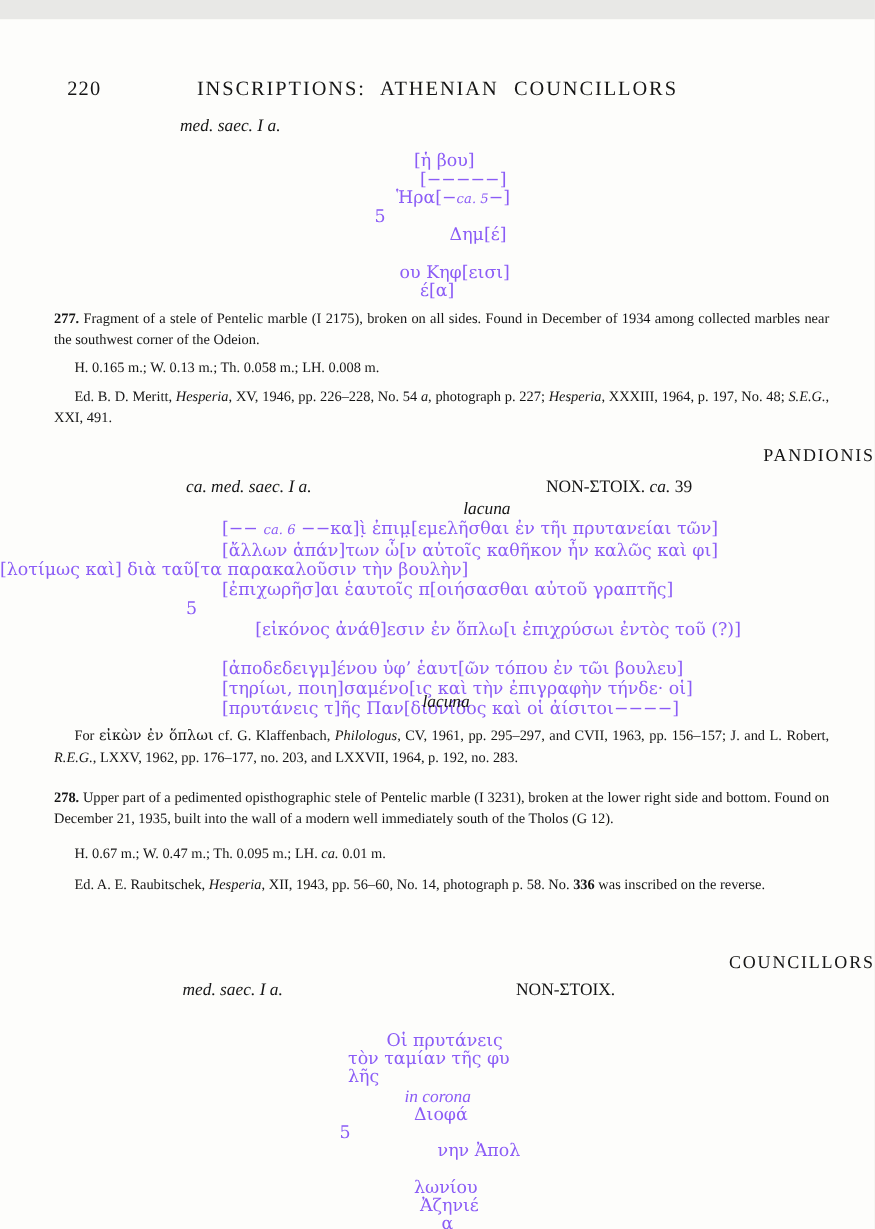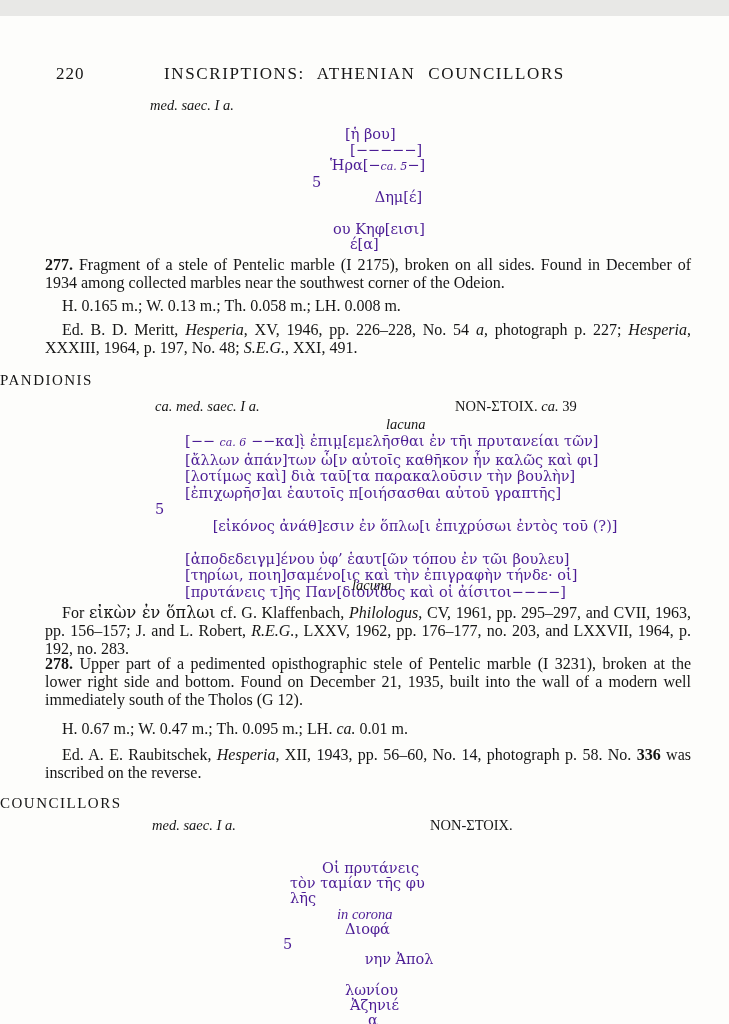--- a/index.html
+++ b/index.html
@@ -20,31 +20,31 @@
   .ptitle { width:729px; text-align:center; font-size:17px; letter-spacing:1.6px; word-spacing:7px; }
 
   
   .dateline { font-style:italic; font-size:14.5px; }
   .stoich { font-size:14.5px; }
 
   
   .gblock { left:0; width:729px; }
   .gkline {
     position:relative; font-family:"DejaVu Serif",serif;
-    font-size:14.5px; white-space:pre; color:#4c1d95;
+    font-size:14.5px; white-space:pre; color:#8b5cf6;
   }
   .lnum { position:absolute; top:0; font-size:14.5px; }
   .lacuna { font-style:italic; font-size:14.5px; }
 
   
   .pblock { left:45px; width:646px; }
-  .para { margin:0; font-size:16px; line-height:18px; text-align:justify; }
+  .para { margin:0; font-size:12px; line-height:18px; text-align:justify; }
   .pind { text-indent:17px; }
 
-  .sechead { width:729px; text-align:left; font-size:15px; letter-spacing:1.5px; }
+  .sechead { width:729px; text-align:right; font-size:15px; letter-spacing:1.5px; }
 </style>
 </head>
 <body>
 
 <div class="page">
 
   <div class="abs hdr">
     <span class="pgnum">220</span>
     <div class="ptitle">INSCRIPTIONS: ATHENIAN COUNCILLORS</div>
   </div>
@@ -70,21 +70,21 @@
 
   <div class="abs sechead" style="top:356px;">PANDIONIS</div>
   <div class="abs dateline" style="top:382px; left:155px;">ca. med. saec. I a.</div>
   <div class="abs stoich" style="top:382px; left:455px;"><span>ΝΟΝ-ΣΤΟΙΧ. </span><span class="it">ca.</span><span> 39</span></div>
 
   <div class="abs lacuna" style="top:400px; left:386px;">lacuna</div>
 
   <div class="abs gblock" style="top:417px; line-height:16.5px;">
     <div class="gkline" style="padding-left:185px"><span class="gk">[−− </span><span class="it sm">ca. 6</span><span class="gk"> −−κα]ὶ̣ ἐπιμ̣[εμελῆσθαι ἐν τῆι πρυτανείαι τῶν]</span></div>
     <div class="gkline" style="padding-left:185px">[ἄλλων ἁπάν]των ὧ[ν αὐτοῖς καθῆκον ἦν καλῶς καὶ φι]</div>
-    <div class="gkline" style="padding-left:185px">[λοτίμως καὶ] διὰ ταῦ[τα παρακαλοῦσιν τὴν βουλὴν]</div>
+    <div class="gkline" style="">[λοτίμως καὶ] διὰ ταῦ[τα παρακαλοῦσιν τὴν βουλὴν]</div>
     <div class="gkline" style="padding-left:185px">[ἐπιχωρῆσ]αι ἑαυτοῖς π[οιήσασθαι αὐτοῦ γραπτῆς]</div>
     <div class="gkline" style="padding-left:185px">
       <span class="lnum" style="left:155px">5</span><span>[εἰκόνος ἀνάθ]εσιν ἐν ὅπλω[ι ἐπιχρύσωι ἐντὸς τοῦ (?)]</span>
     </div>
     <div class="gkline" style="padding-left:185px">[ἀποδεδειγμ]ένου ὑφ’ ἑαυτ[ῶν τόπου ἐν τῶι βουλευ]</div>
     <div class="gkline" style="padding-left:185px">[τηρίωι, ποιη]σαμένο[ις καὶ τὴν ἐπιγραφὴν τήνδε· οἱ]</div>
     <div class="gkline" style="padding-left:185px">[πρυτάνεις τ]ῆς Παν[διονίδος καὶ οἱ ἀίσιτοι−−−−]</div>
   </div>
 
   <div class="abs lacuna" style="top:561px; left:352px;">lacuna</div>

